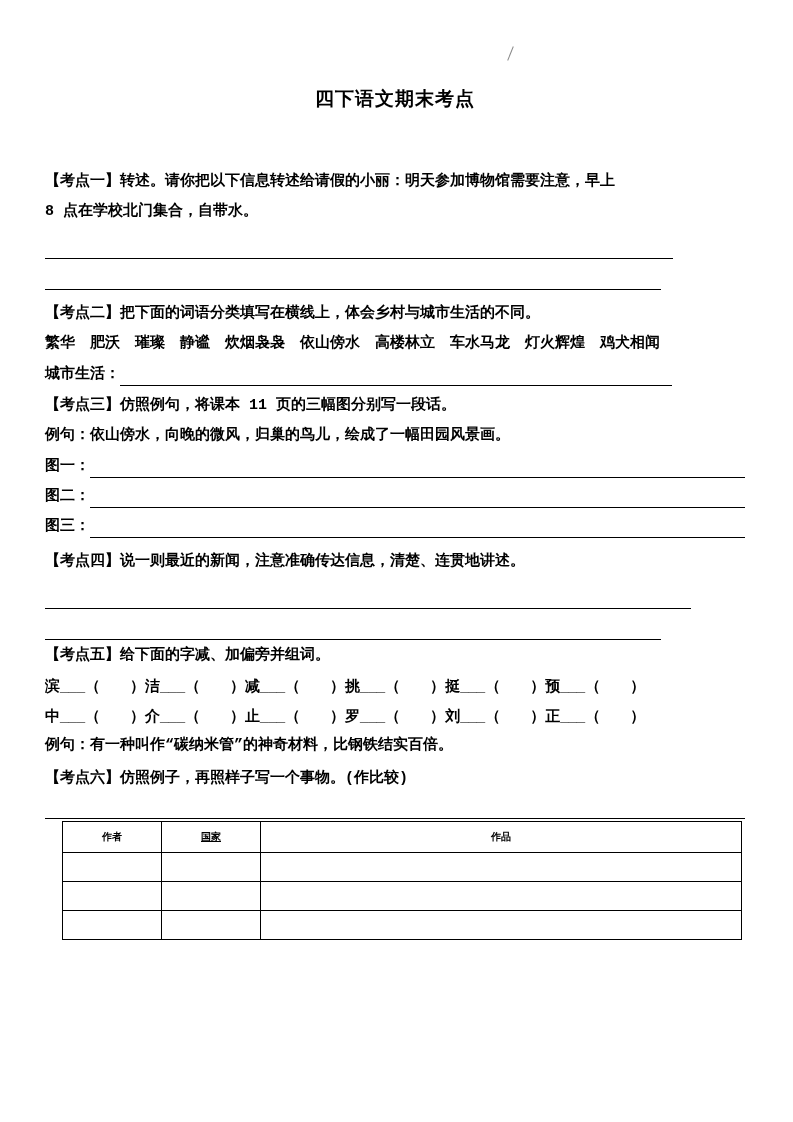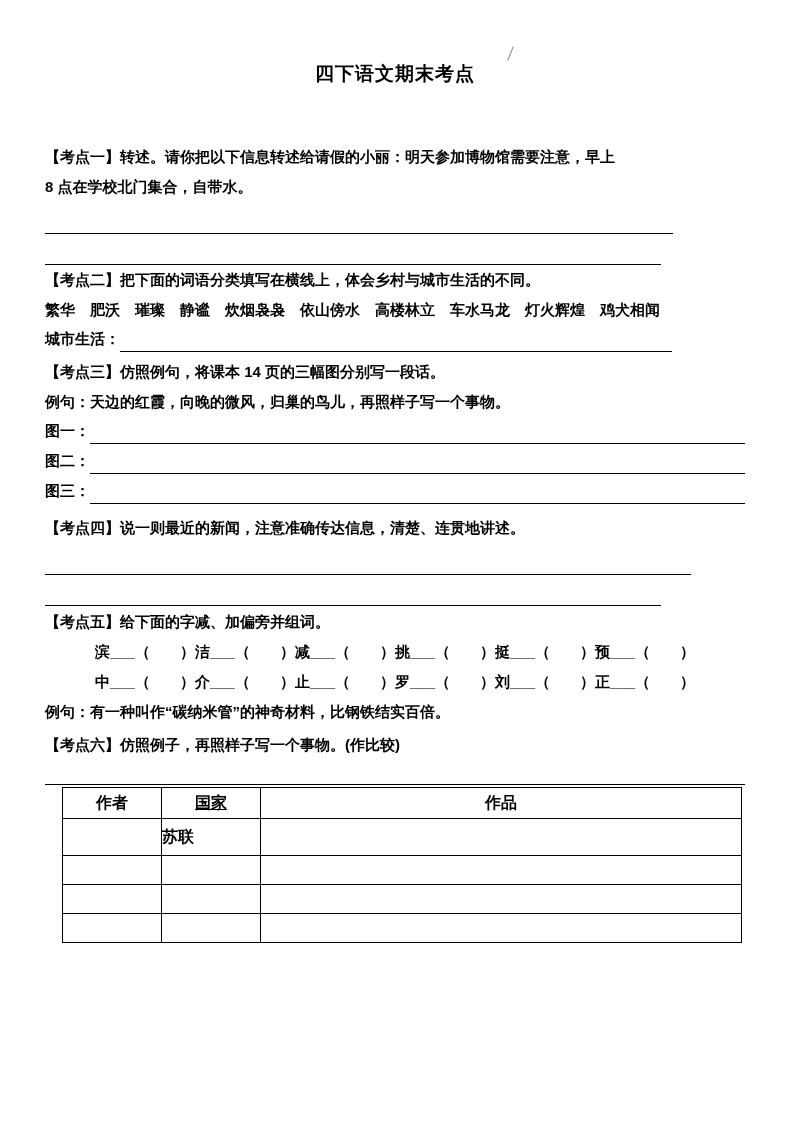--- a/index.html
+++ b/index.html
@@ -2,38 +2,38 @@
 <html><head>
 <meta charset="utf-8">
 <style>
   html,body{margin:0;padding:0;background:#ffffff;}
   .page{
     position:relative;
     width:793px;height:1122px;
     background:#fff;color:#000;
     font-family:"Liberation Sans","DejaVu Sans",sans-serif;
     font-weight:bold;font-size:15px;
-    padding:62px 48px 0 45px;
+    padding:87px 48px 0 45px;
     box-sizing:border-box;overflow:hidden;
   }
   .doc-title{font-size:19px;text-align:center;height:24px;line-height:24px;margin-bottom:56px;letter-spacing:1px;}
-  .line{height:30px;line-height:30px;white-space:nowrap;}
+  .line{height:30px;line-height:30px;white-space:nowrap;font-family:Liberation Mono, monospace;}
   .blank{border-bottom:1.5px solid #000;}
   .b31{height:31px;} .b30{height:30px;} .b24{height:24px;}
   .w628{width:628px;} .w616{width:616px;} .w646{width:646px;} .wfull{width:700px;}
   .flexline{display:flex;height:30px;line-height:28px;}
   .flexline .lbl{flex:0 0 auto;}
   .flexline .ul{flex:1 1 auto;border-bottom:1.5px solid #000;height:26px;}
   .mr73{margin-right:73px;} .mr85{margin-right:85px;}
   .mt1{margin-top:1px;} .mt2{margin-top:2px;} .mt3{margin-top:3px;}
-  .mt6{margin-top:6px;} .mt9{} .mt11{margin-top:11px;}
-  .charrow{display:flex;justify-content:center;height:30px;line-height:30px;}
+  .mt6{margin-top:6px;} .mt9{margin-top:9px;} .mt11{margin-top:11px;}
+  .charrow{display:flex;justify-content:flex-start;height:30px;line-height:30px;}
   .charrow span{white-space:pre;}
   .rtable{border-collapse:collapse;margin:2px 0 0 17px;width:680px;table-layout:fixed;}
-  .rtable th,.rtable td{border:1.5px solid #000;font-size:16px;padding:0;font-weight:bold;}
+  .rtable th,.rtable td{border:1.5px solid #000;font-size:10px;padding:0;font-weight:bold;}
   .rtable th{height:30px;}
   .rtable .c1{width:98px;} .rtable .c2{width:98px;text-decoration:underline;}
   tr.r0 td{height:36px;}
   tr.rn td{height:28px;}
   .stray{position:absolute;left:510px;top:46px;width:1px;height:15px;background:#8a8a8a;transform:rotate(22deg);}
 </style>
 </head>
 <body>
 
 <div class="page">
@@ -52,22 +52,22 @@
   <div>
     <div class="line mt9">【考点二】把下面的词语分类填写在横线上，体会乡村与城市生活的不同。</div>
     <div class="line">繁华　肥沃　璀璨　静谧　炊烟袅袅　依山傍水　高楼林立　车水马龙　灯火辉煌　鸡犬相闻</div>
     <div class="flexline">
       <span class="lbl">城市生活：</span>
       <div class="ul mr73"></div>
     </div>
   </div>
 
   <div>
-    <div class="line mt2">【考点三】仿照例句，将课本 14 页的三幅图分别写一段话。</div>
-    <div class="line">例句：天边的红霞，向晚的微风，归巢的鸟儿，再照样子写一个事物。</div>
+    <div class="line mt2">【考点三】仿照例句，将课本 11 页的三幅图分别写一段话。</div>
+    <div class="line">例句：依山傍水，向晚的微风，归巢的鸟儿，绘成了一幅田园风景画。</div>
     <div class="flexline">
       <span class="lbl">图一：</span>
       <div class="ul"></div>
     </div>
     <div class="flexline">
       <span class="lbl">图二：</span>
       <div class="ul"></div>
     </div>
     <div class="flexline">
       <span class="lbl">图三：</span>
@@ -108,25 +108,20 @@
   </div>
 
   <div>
     <table class="rtable">
       <tbody>
           <tr>
         <th class="c1">作者</th>
         <th class="c2">国家</th>
         <th>作品</th>
       </tr>
-      <tr class="r0">
-        <td></td>
-        <td>苏联</td>
-        <td></td>
-      </tr>
       <tr class="rn">
         <td></td>
         <td></td>
         <td></td>
       </tr>
       <tr class="rn">
         <td></td>
         <td></td>
         <td></td>
       </tr>

